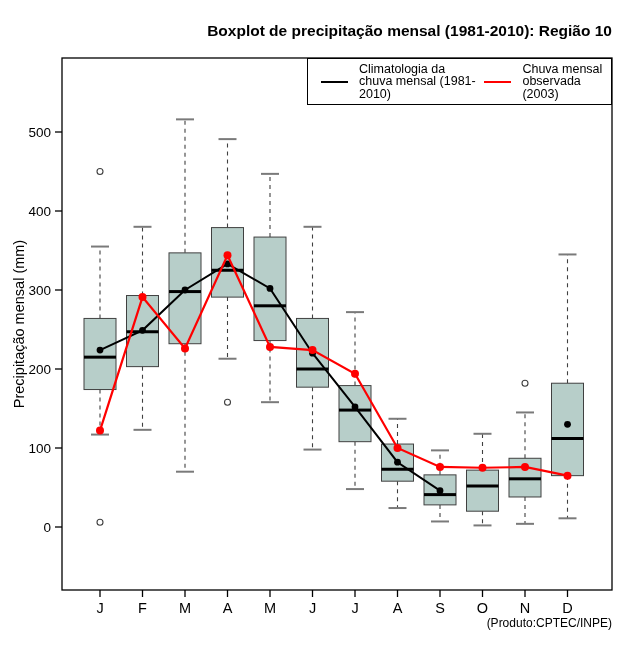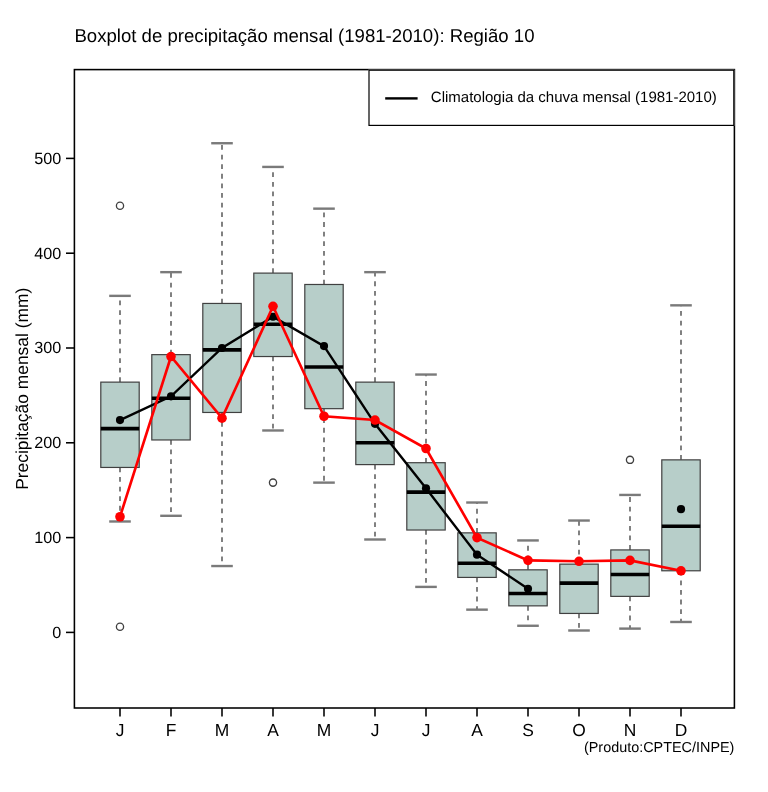--- a/index.html
+++ b/index.html
@@ -1,26 +1,26 @@
 <!DOCTYPE html>
 <html><head>
 <meta charset="utf-8">
 <style>
   html,body{margin:0;padding:0;background:#ffffff;}
   .stage{position:relative;width:640px;height:660px;background:#ffffff;overflow:hidden;
          font-family:"Liberation Sans", sans-serif;color:#000;}
-  .title{position:absolute;left:62px;width:550px;top:22px;text-align:left;
-         font-size:15.5px;font-weight:normal;}
+  .title{position:absolute;left:62px;width:550px;top:22px;text-align:right;
+         font-size:15.5px;font-weight:bold;}
   .ylabel{position:absolute;left:19px;top:324px;transform:translate(-50%,-50%) rotate(-90deg);
           white-space:nowrap;font-size:14.5px;}
   .xlabel{position:absolute;left:62px;width:550px;top:620px;text-align:center;font-size:15px;}
   .credit{position:absolute;right:28px;top:616px;font-size:12px;}
   svg{position:absolute;left:0;top:0;}
   .legend{position:absolute;left:307px;top:58px;width:305px;height:47px;box-sizing:border-box;
-          border:1px solid #000;background:#fff;display:flex;flex-direction:column;
+          border:1px solid #000;background:#fff;display:flex;flex-direction:row;
           justify-content:center;gap:4px;padding-left:13px;}
   .legend-row{display:flex;align-items:center;gap:11px;font-size:12.5px;line-height:1;}
   .swatch{width:27px;height:2px;background:#000;flex:0 0 auto;}
 </style>
 </head>
 <body>
 
 <div class="stage">
   <svg id="plot" width="640" height="660">
       <g>
@@ -200,14 +200,18 @@
 
   <div class="title">Boxplot de precipitação mensal (1981-2010): Região 10</div>
   <div class="ylabel">Precipitação mensal (mm)</div>
   <div class="credit">(Produto:CPTEC/INPE)</div>
 
   <div class="legend">
     <div class="legend-row">
       <span class="swatch" style="background: rgb(0, 0, 0);"></span>
       <span>Climatologia da chuva mensal (1981-2010)</span>
     </div>
+    <div class="legend-row">
+      <span class="swatch" style="background: rgb(255, 0, 0);"></span>
+      <span>Chuva mensal observada (2003)</span>
+    </div>
   </div>
 </div>
 
 </body></html>

